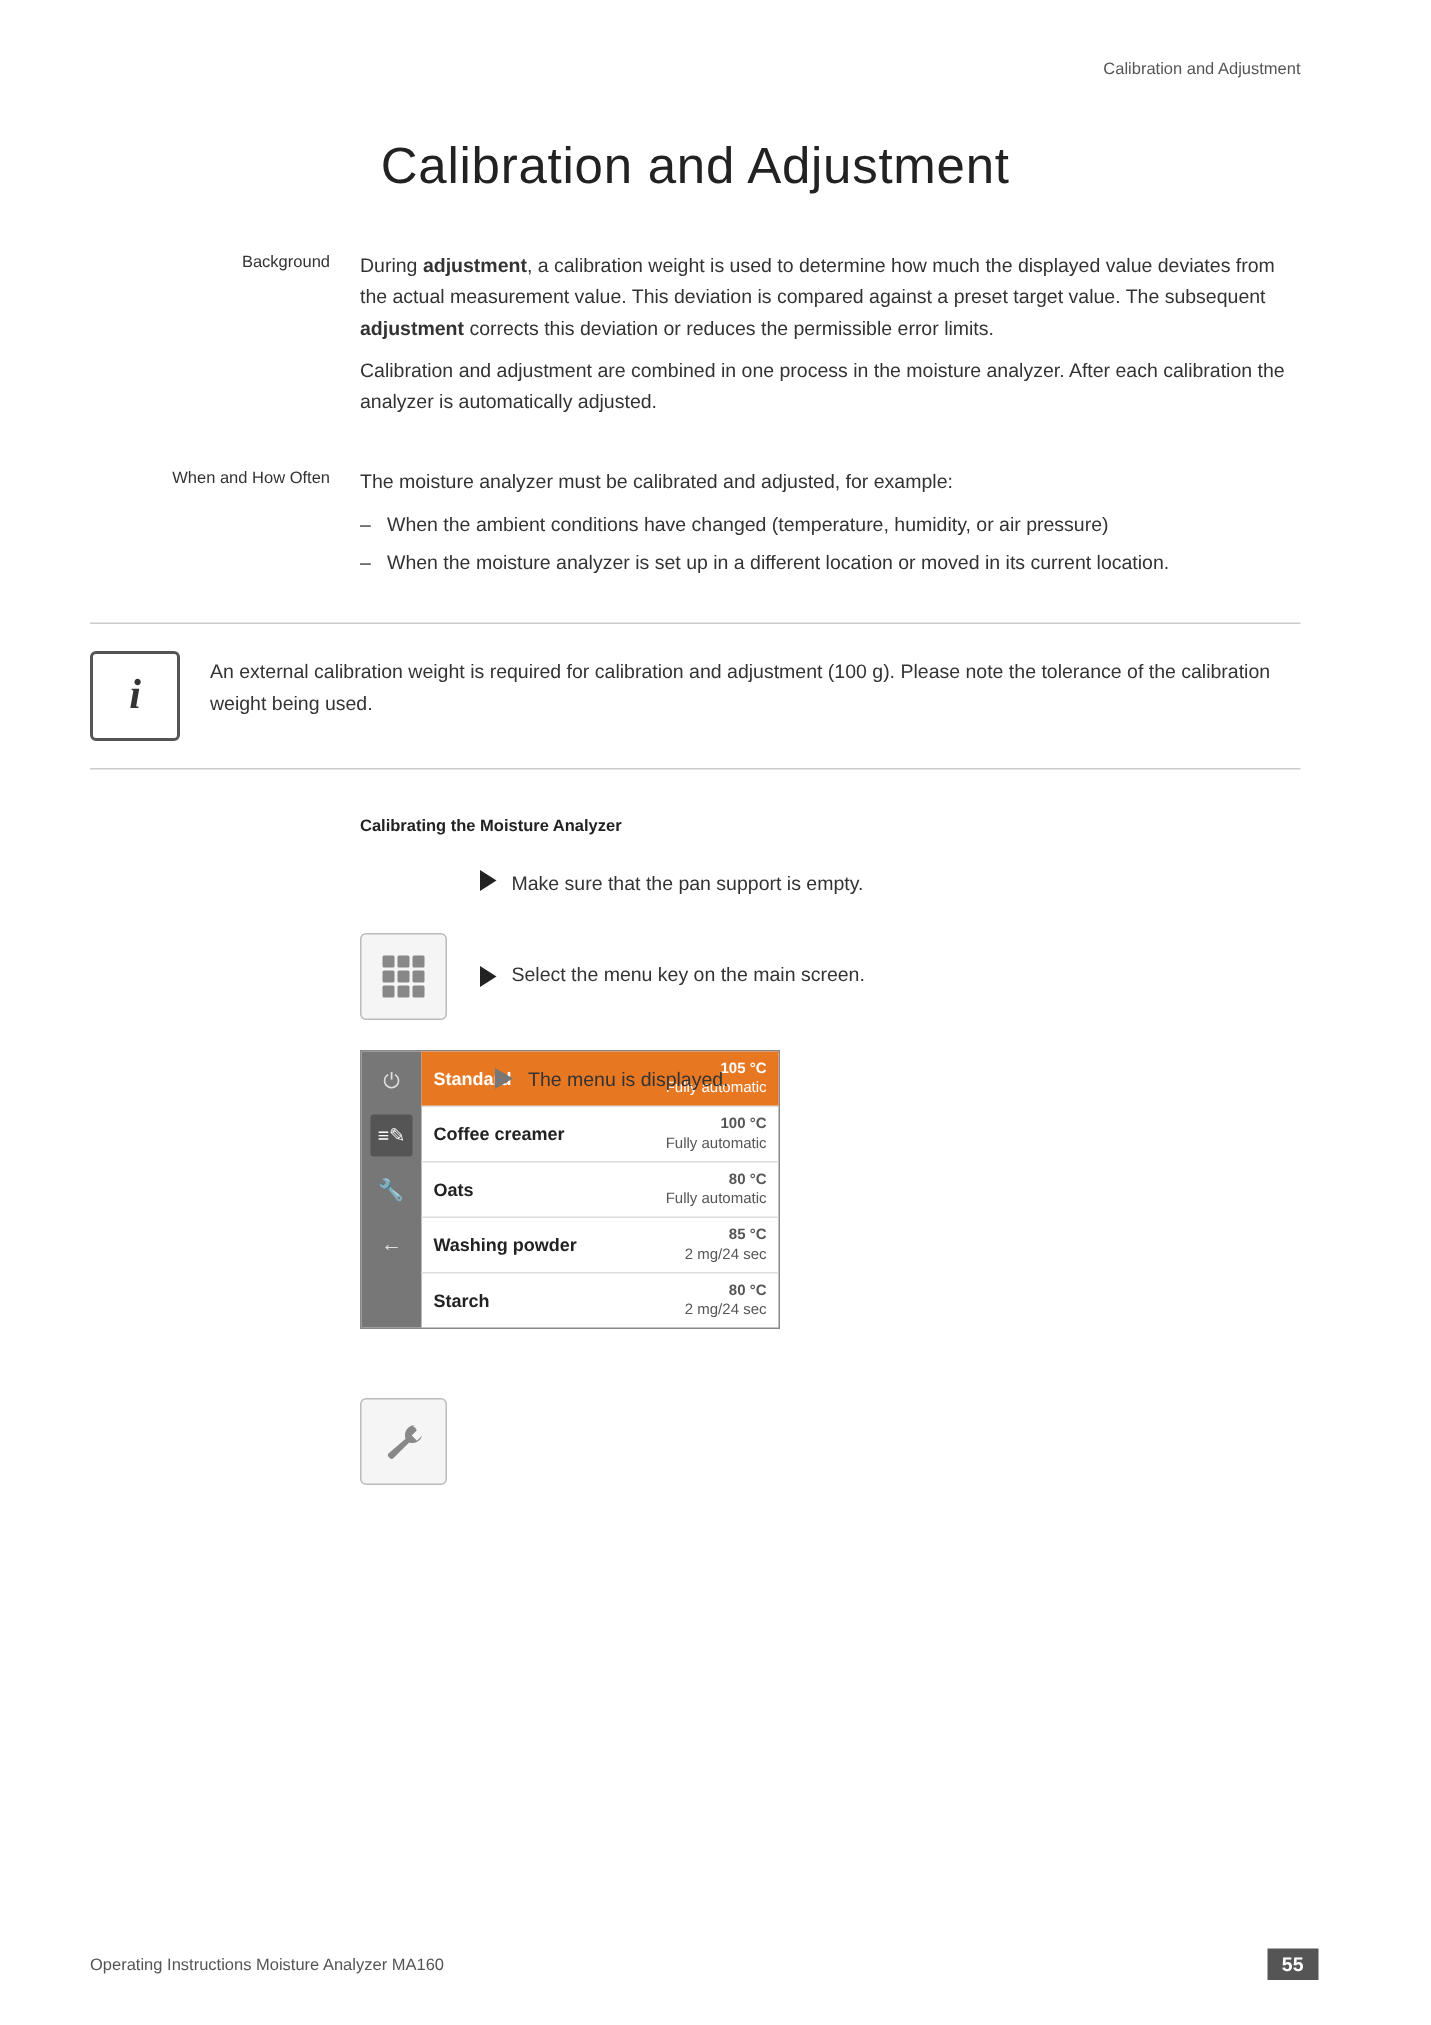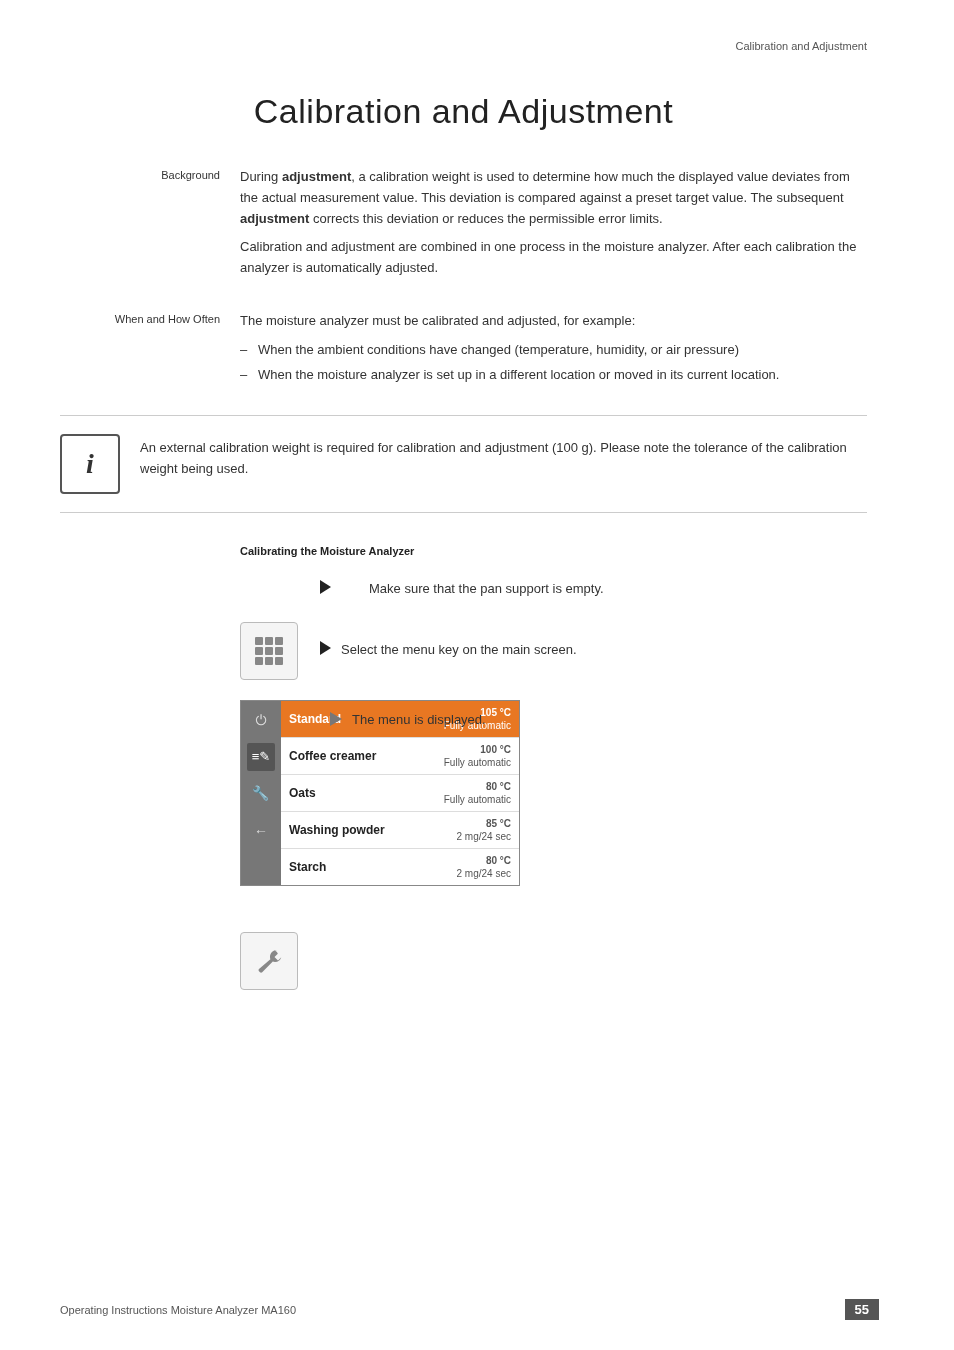--- a/index.html
+++ b/index.html
@@ -378,21 +378,21 @@
   </div>
 
   <div class="section-heading">Calibrating the Moisture Analyzer</div>
 
   <div class="steps-area">
 
     <div class="step-row">
       <div class="step-icon-col">
         
       </div>
-      <div style="display:flex; align-items:flex-start; flex:1;gap:28px;">
+      <div style="display:flex; align-items:flex-start; flex:1;">
         <div class="arrow-solid"></div>
         <div class="step-text-col">Make sure that the pan support is empty.</div>
       </div>
     </div>
 
     <div class="step-row" style="align-items:center;">
       <div class="step-icon-col">
         <div class="menu-btn-img">
           <div class="grid-icon">
             <div class="grid-dot"></div>
@@ -400,21 +400,21 @@
             <div class="grid-dot"></div>
             <div class="grid-dot"></div>
             <div class="grid-dot"></div>
             <div class="grid-dot"></div>
             <div class="grid-dot"></div>
             <div class="grid-dot"></div>
             <div class="grid-dot"></div>
           </div>
         </div>
       </div>
-      <div style="display:flex; align-items:flex-start; flex:1; padding-top:0;">
+      <div style="display:flex; align-items:center; flex:1; padding-top:0;">
         <div class="arrow-solid"></div>
         <div class="step-text-col">Select the menu key on the main screen.</div>
       </div>
     </div>
 
     <div style="display:flex; margin-bottom: 24px;">
 
       <div style="width:80px; min-width:80px;">
         <div class="menu-display">
 

